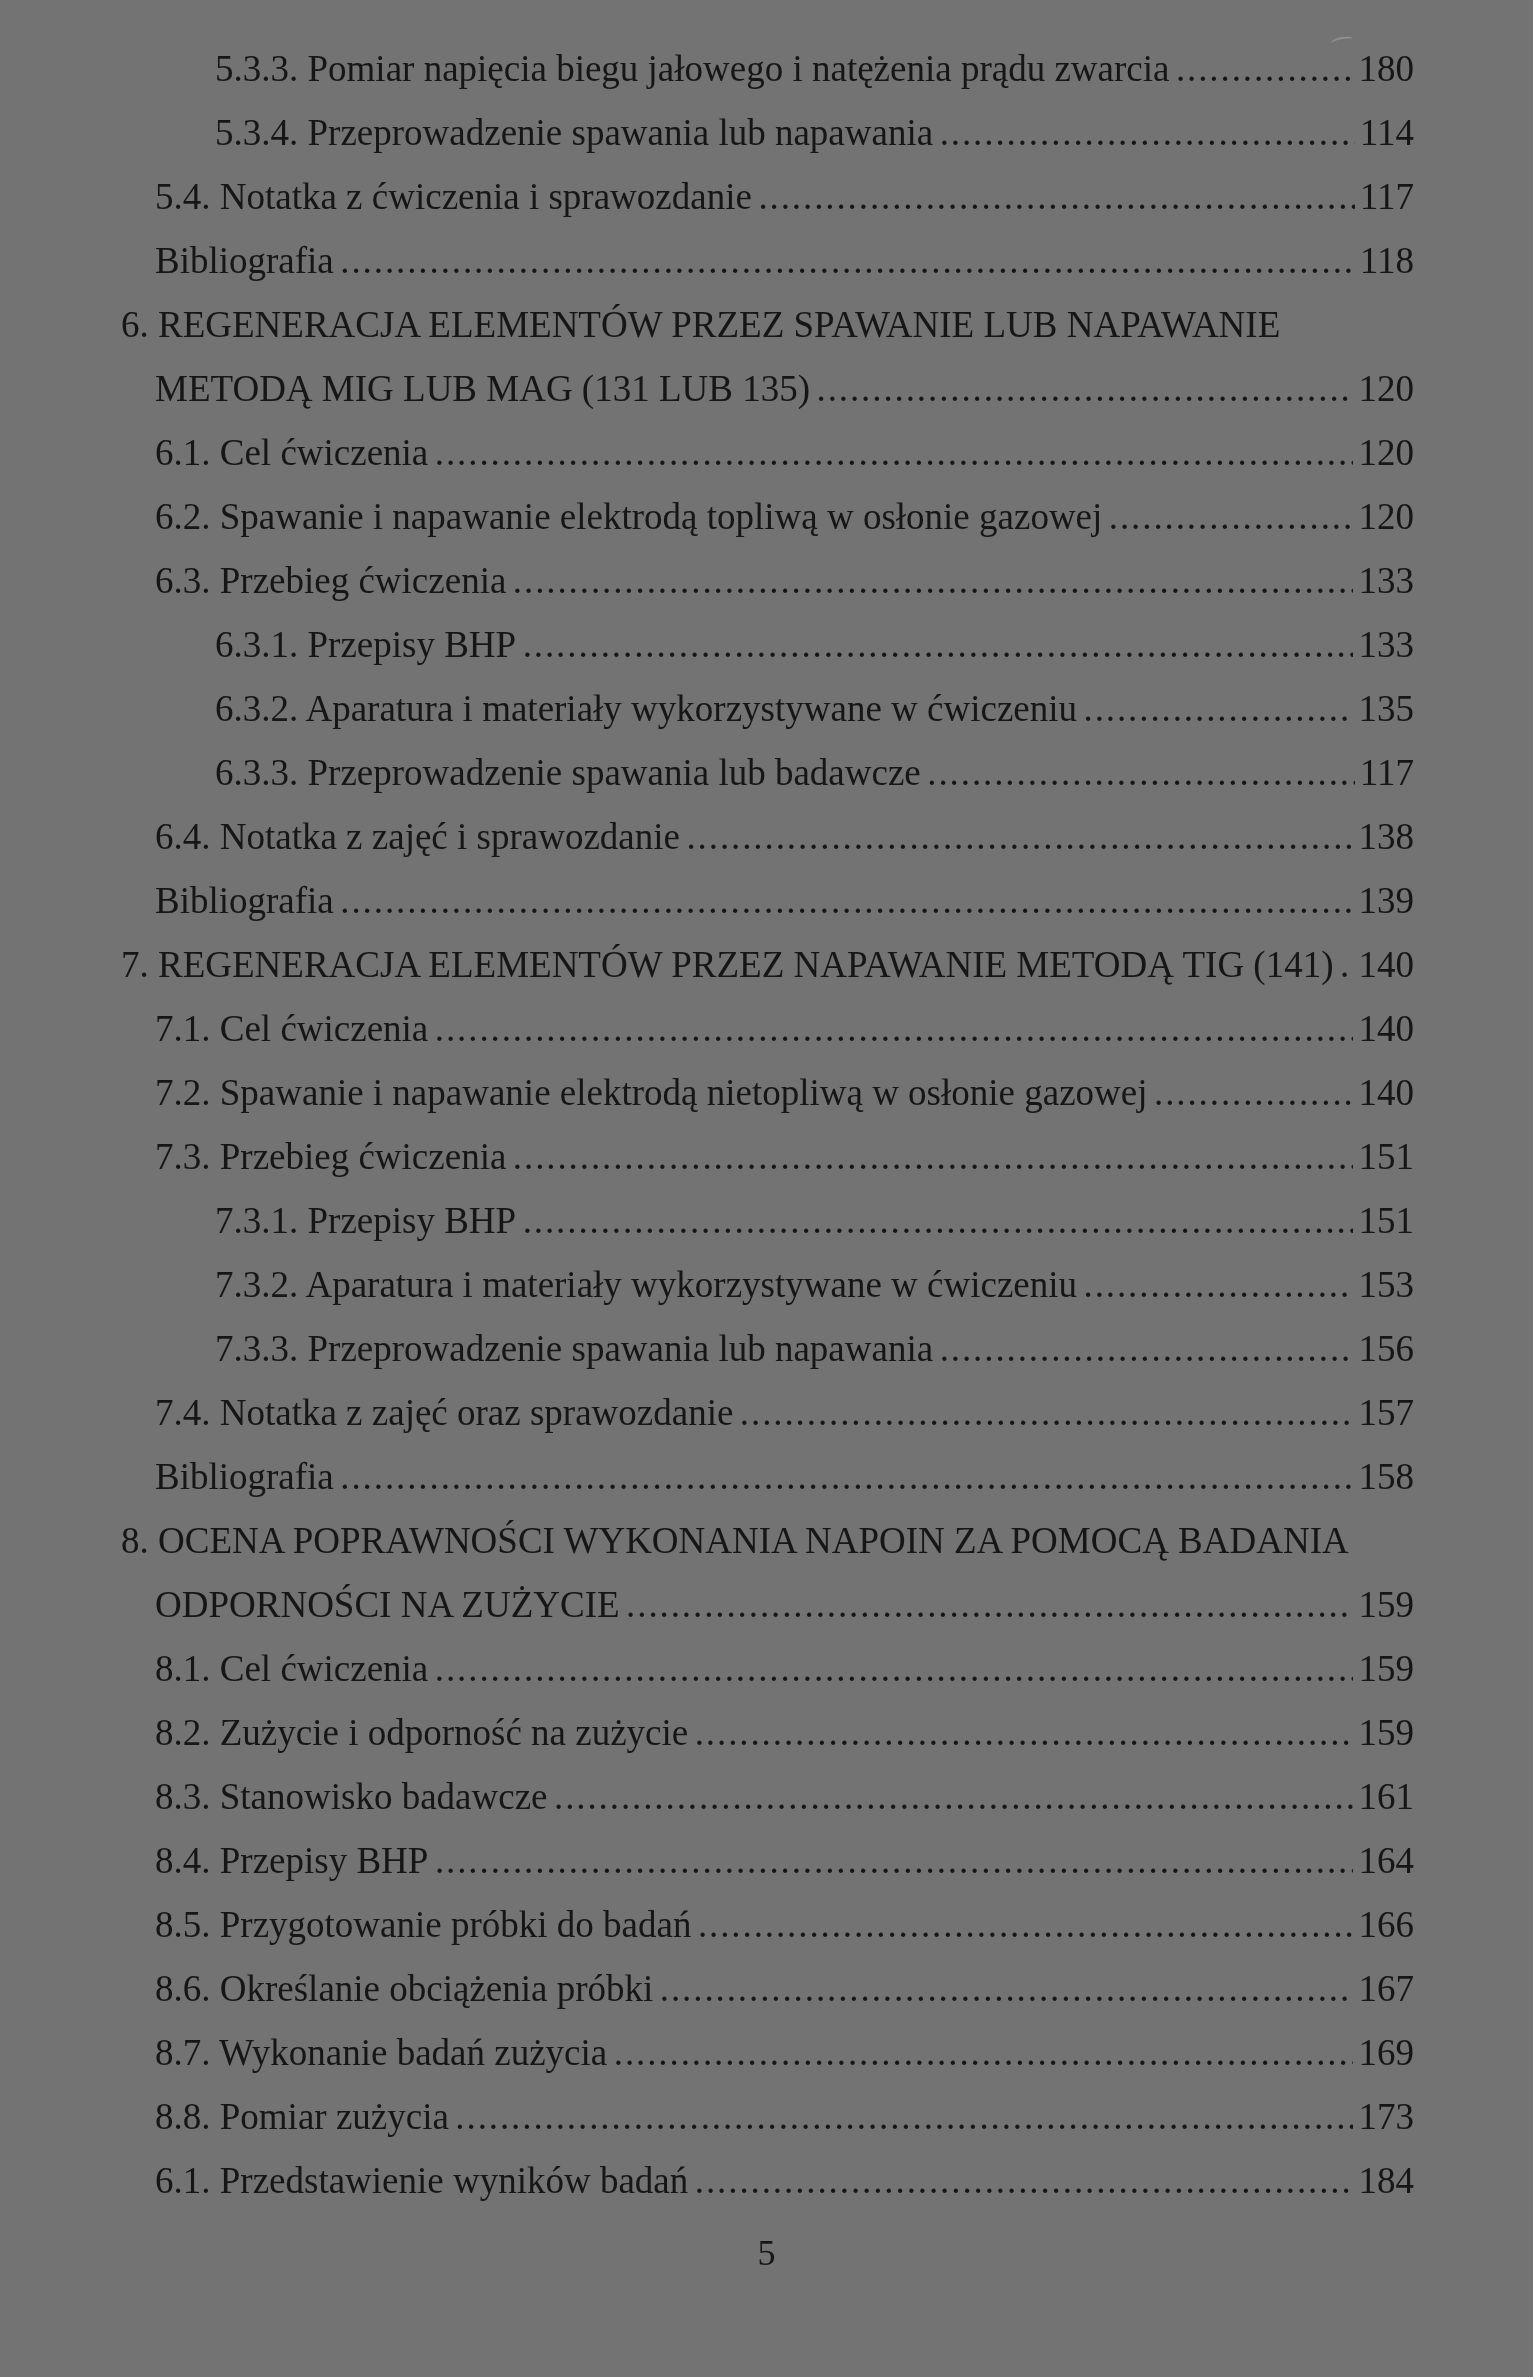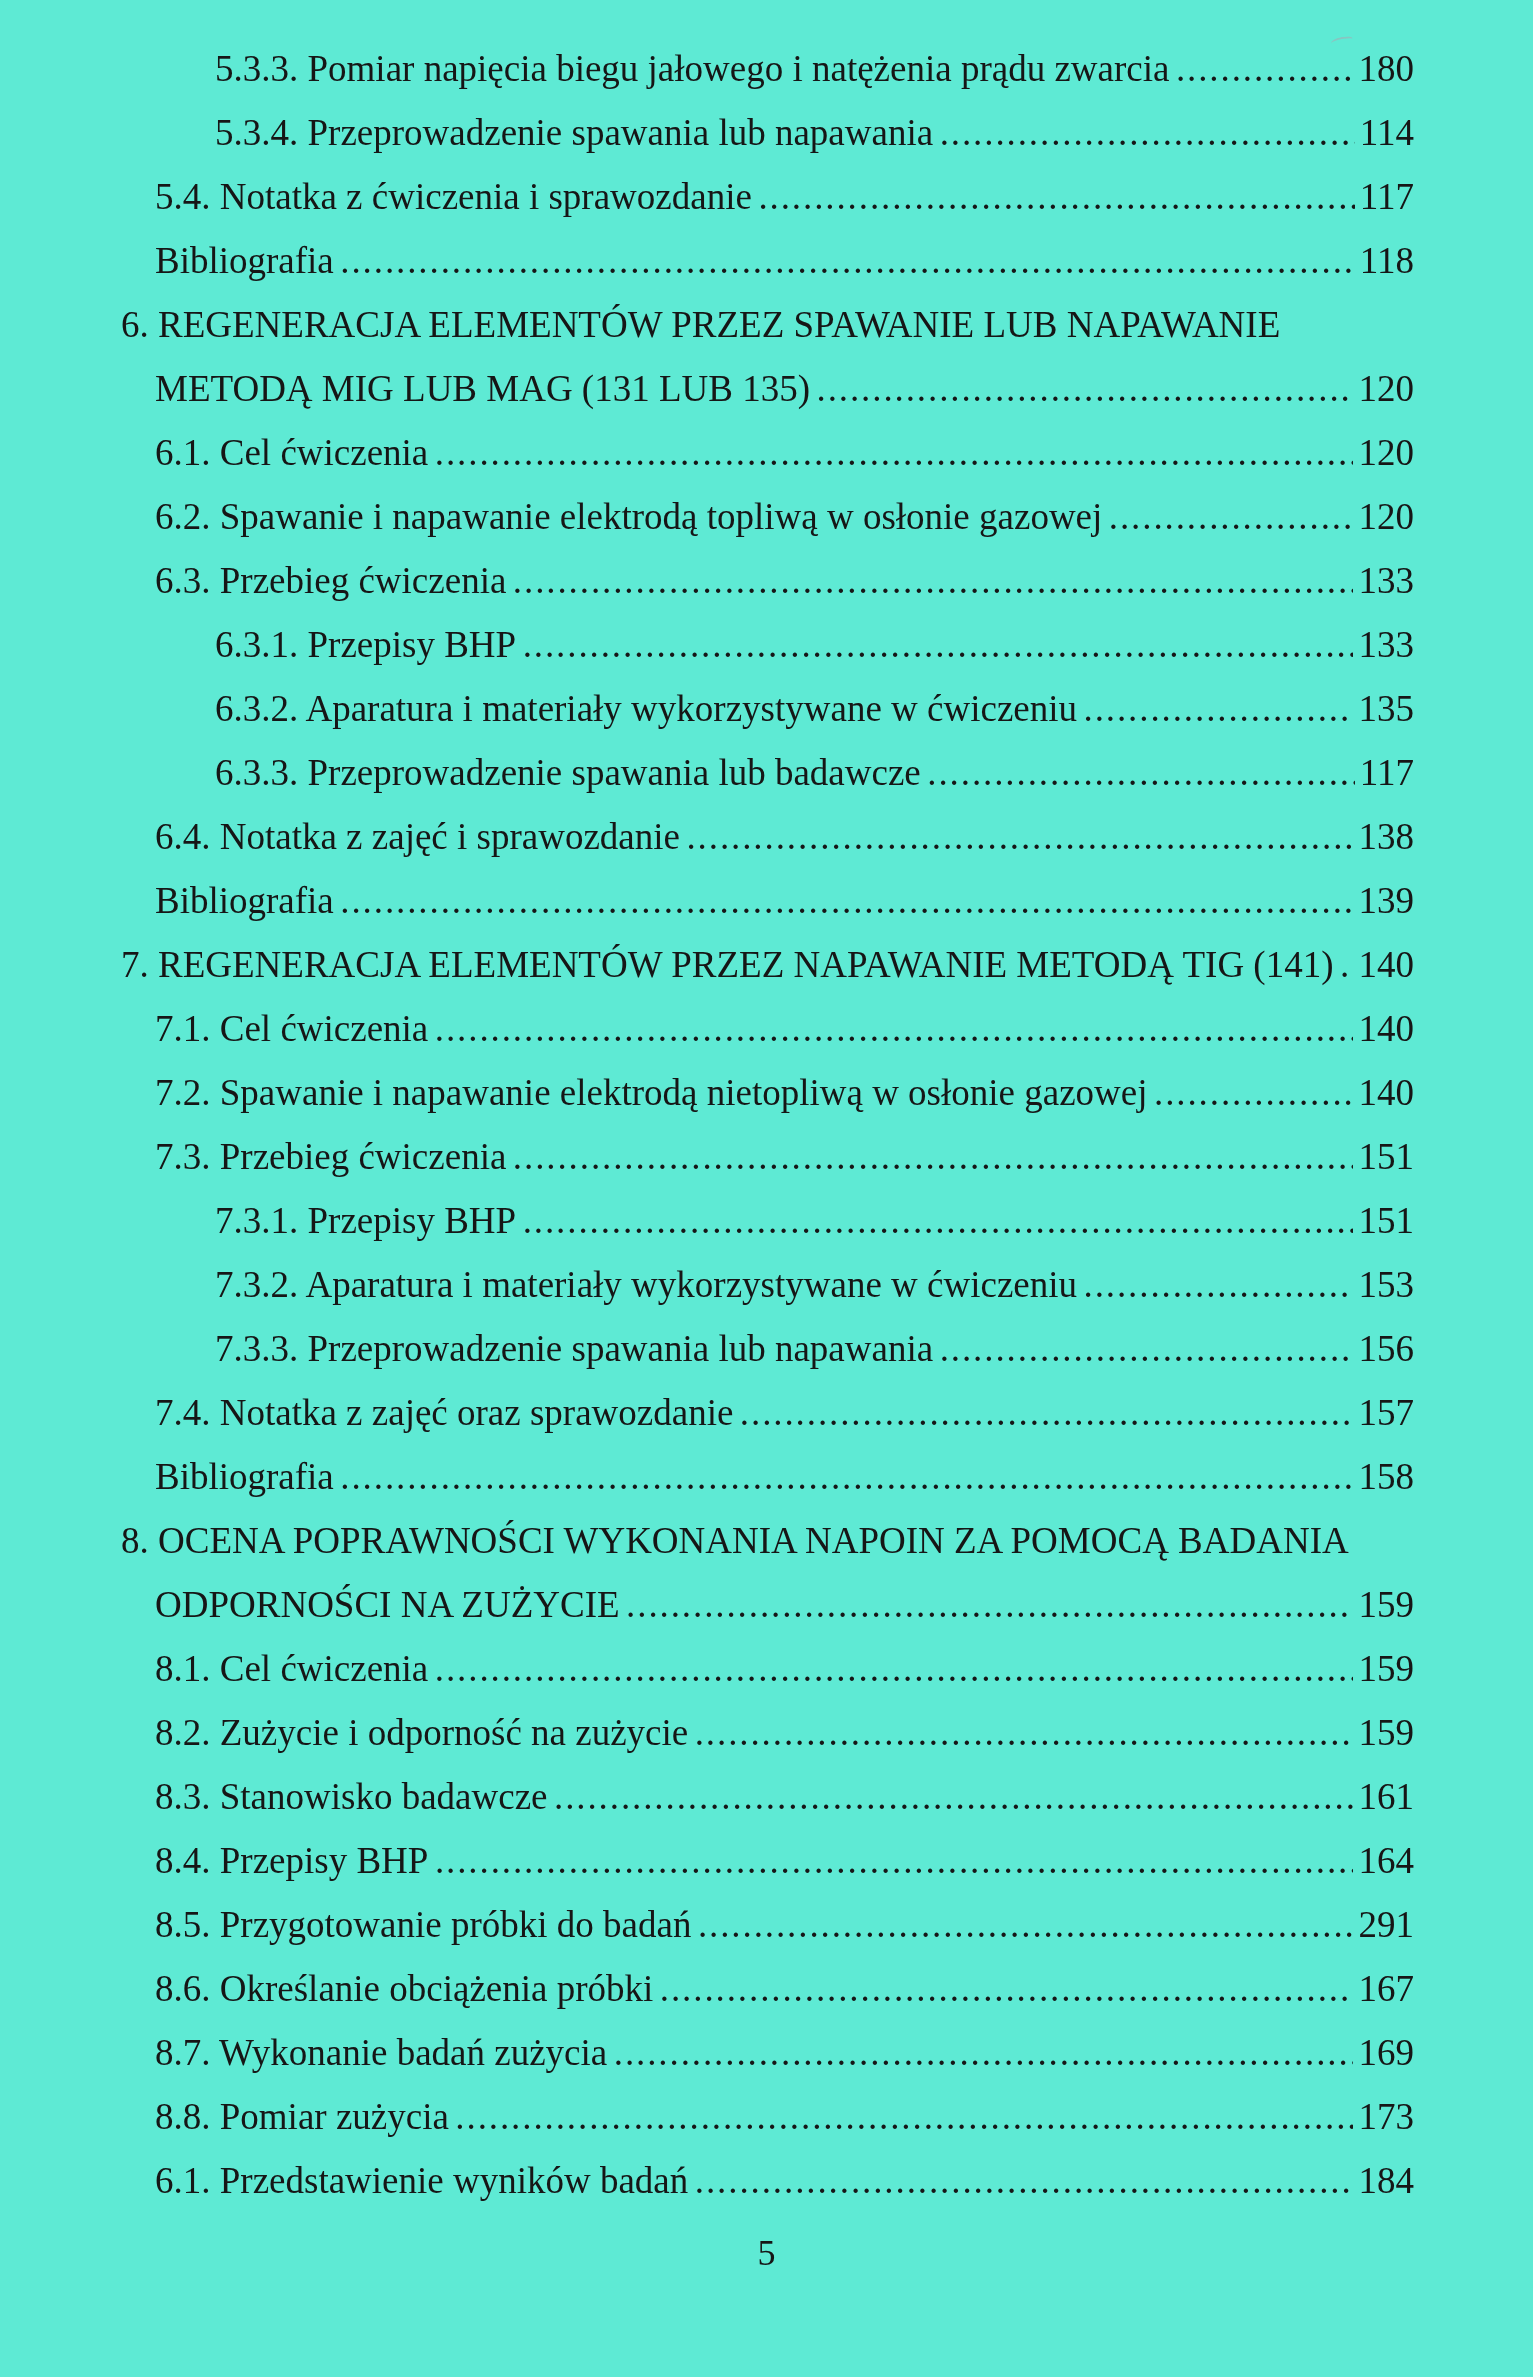--- a/index.html
+++ b/index.html
@@ -5,21 +5,21 @@
   html, body {
     margin: 0;
     padding: 0;
     background: #e8e8e8;
   }
   .page {
     position: relative;
     width: 1533px;
     height: 2377px;
     margin: 0 auto;
-    background: #5eead4;
+    background: #737373;
     font-family: "Liberation Serif", "DejaVu Serif", serif;
     font-size: 37px;
     color: #161616;
     overflow: hidden;
   }
   .toc {
     position: absolute;
     left: 121px;
     top: 37px;
     width: 1293px;
@@ -221,21 +221,21 @@
     <span class="toc-page">161</span>
   </div>
       <div class="toc-row indent-1">
     <span class="toc-text">8.4. Przepisy BHP</span>
     <span class="dot-leader"></span>
     <span class="toc-page">164</span>
   </div>
       <div class="toc-row indent-1">
     <span class="toc-text">8.5. Przygotowanie próbki do badań</span>
     <span class="dot-leader"></span>
-    <span class="toc-page">291</span>
+    <span class="toc-page">166</span>
   </div>
       <div class="toc-row indent-1">
     <span class="toc-text">8.6. Określanie obciążenia próbki</span>
     <span class="dot-leader"></span>
     <span class="toc-page">167</span>
   </div>
       <div class="toc-row indent-1">
     <span class="toc-text">8.7. Wykonanie badań zużycia</span>
     <span class="dot-leader"></span>
     <span class="toc-page">169</span>

